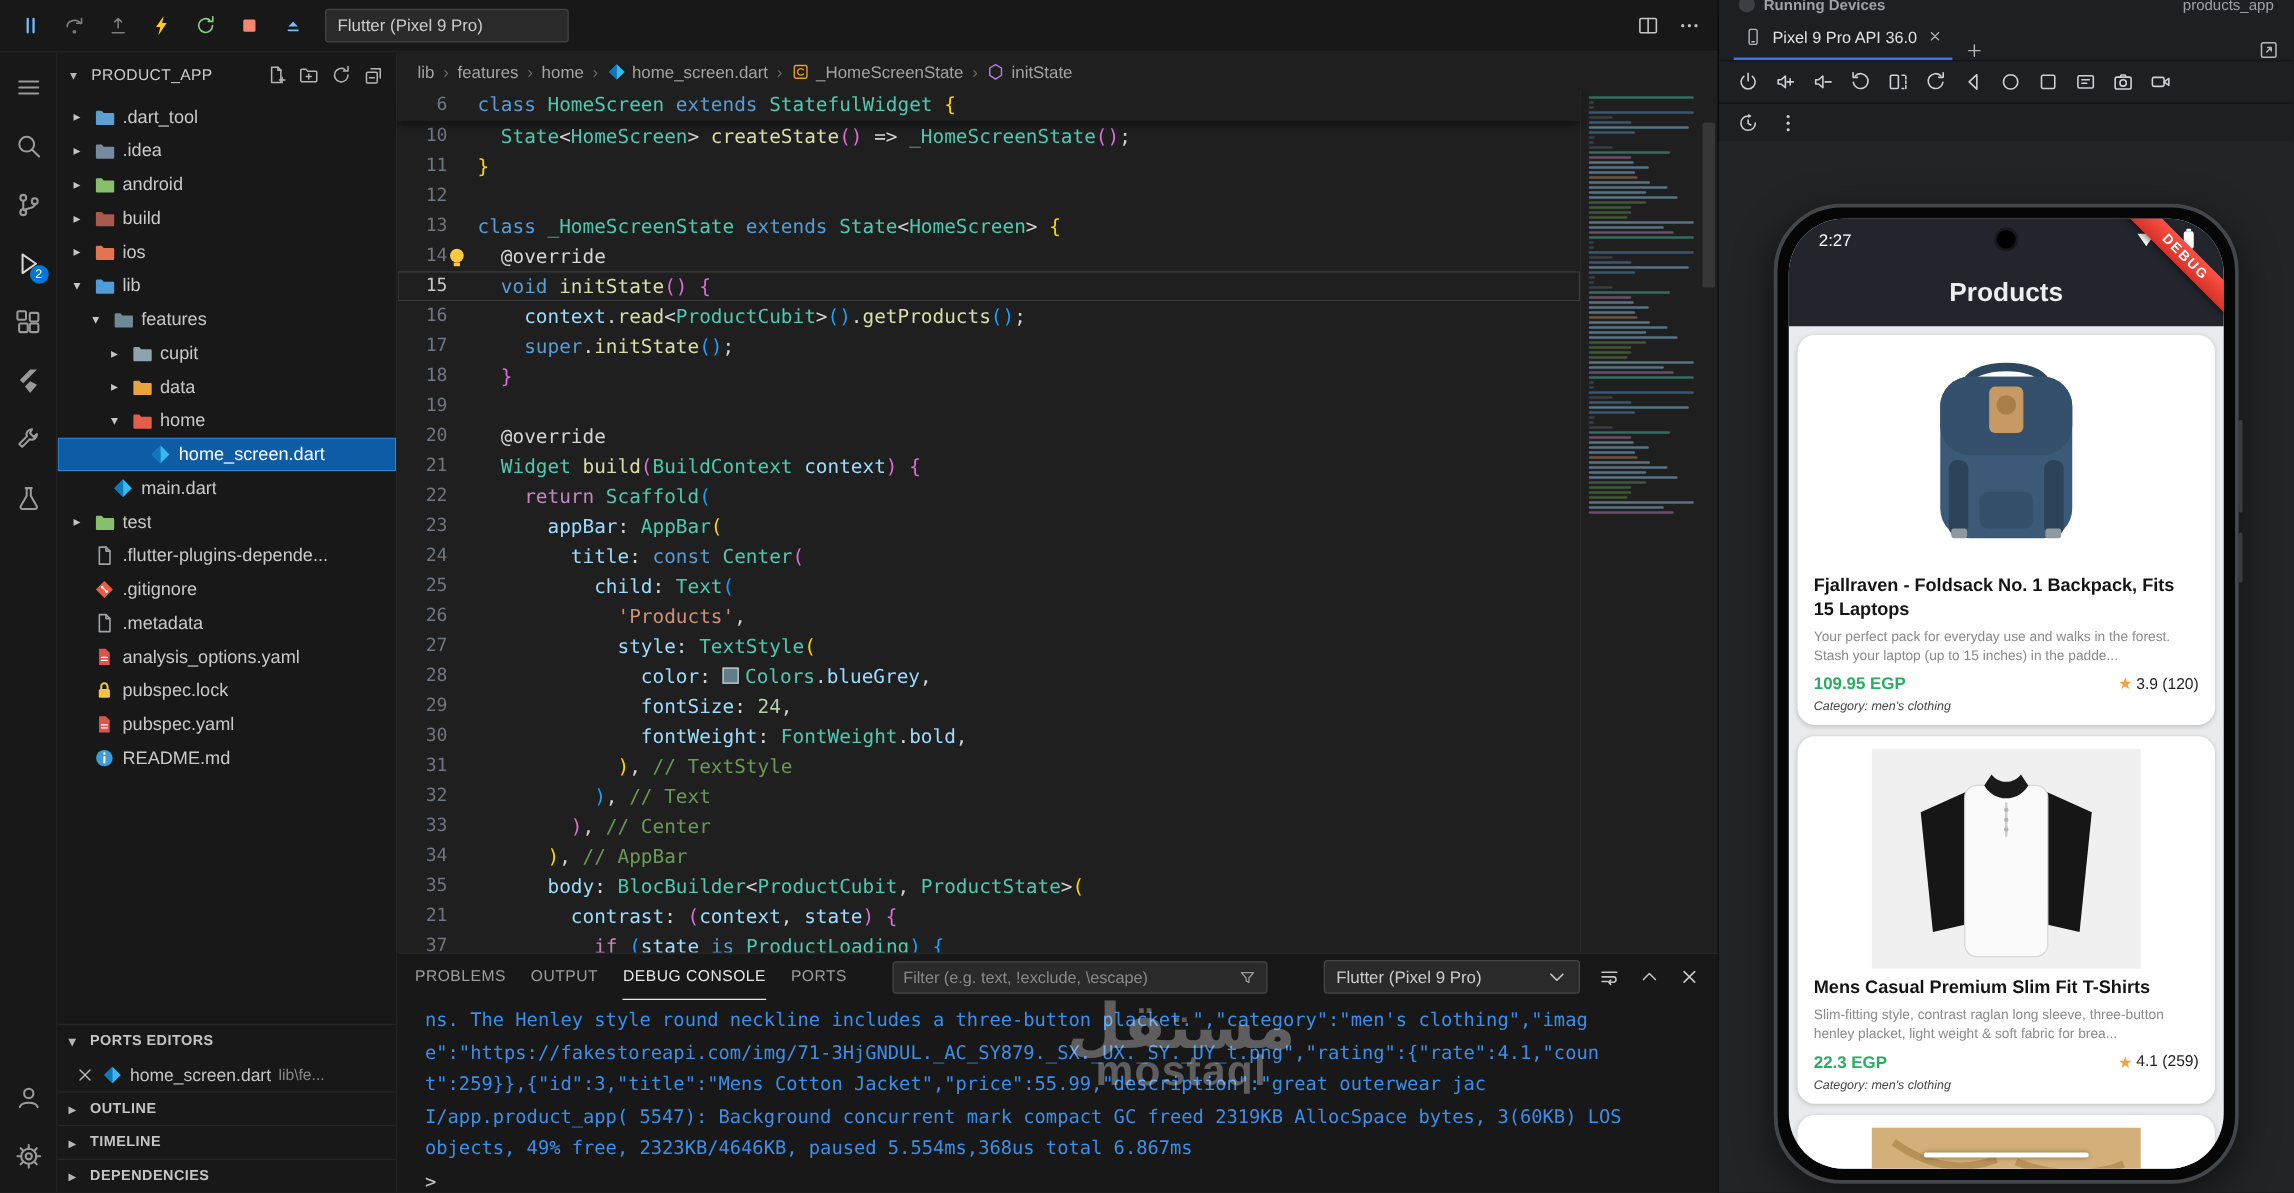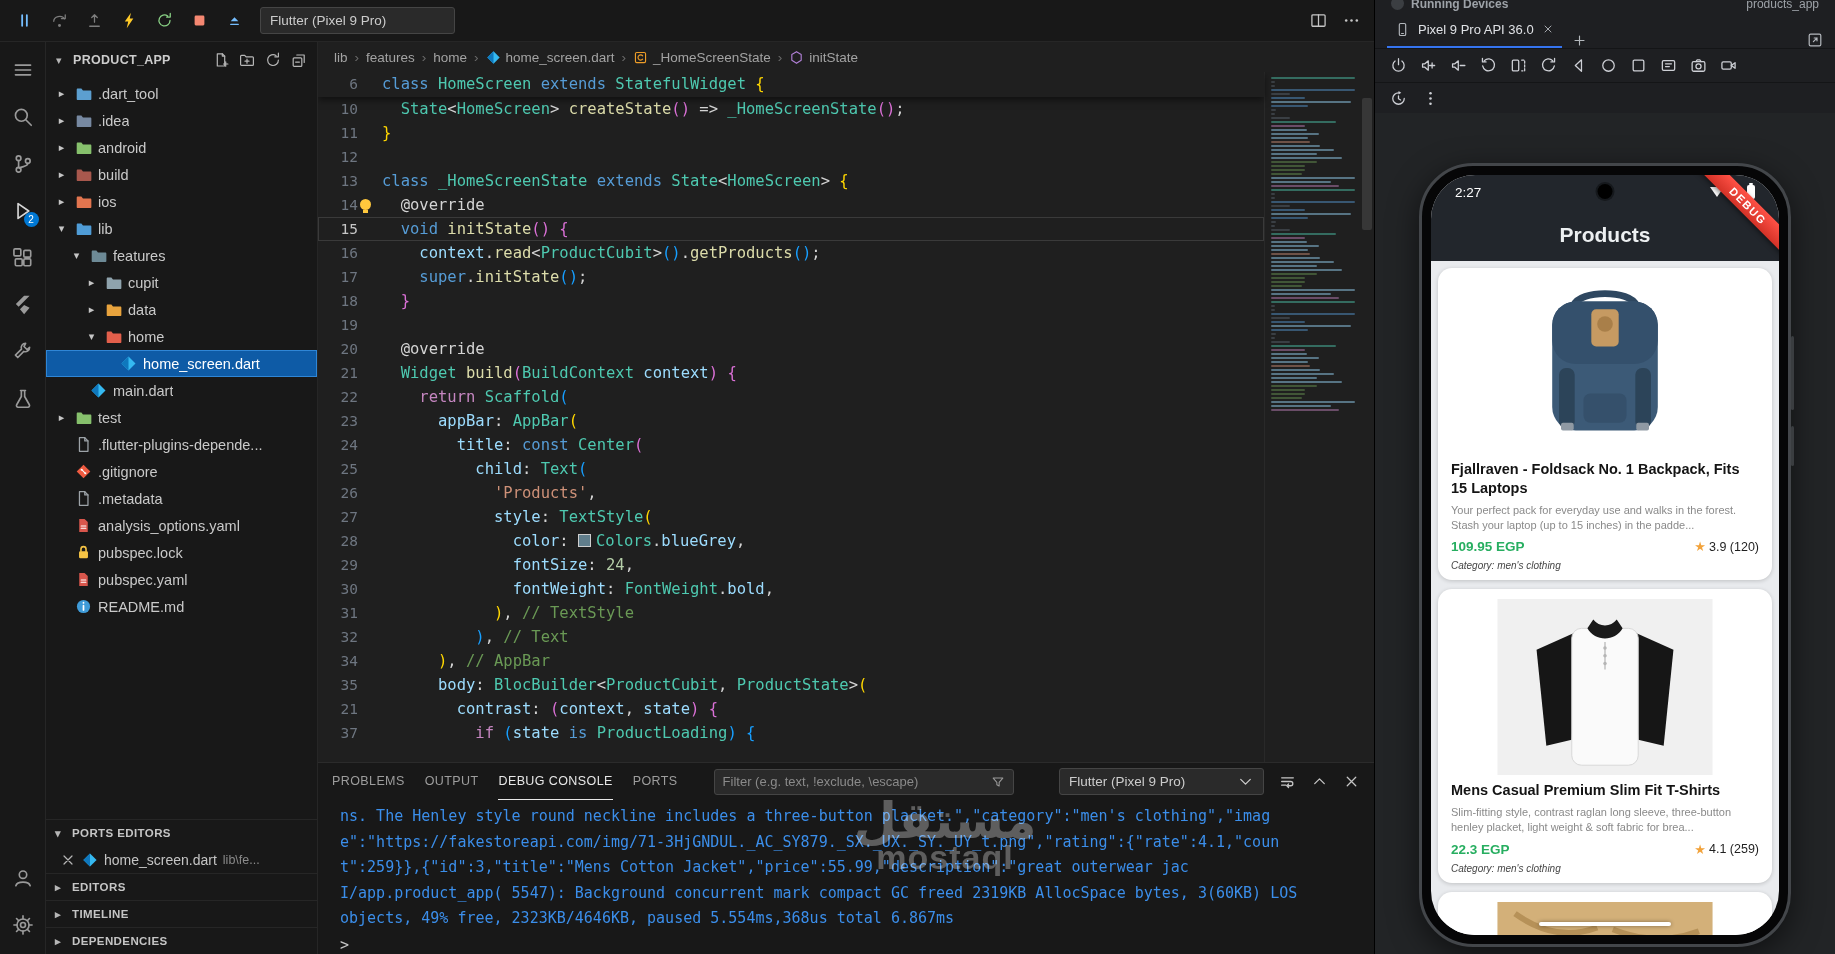--- a/index.html
+++ b/index.html
@@ -24,21 +24,21 @@
   .activitybar{width:46px;flex:none;background:#181818;border-right:1px solid #262626;display:flex;flex-direction:column;align-items:center;padding:4px 0 6px}
   .ab-item{width:46px;height:47px;display:flex;align-items:center;justify-content:center;position:relative;color:#9a9a9a;cursor:pointer}
   .ab-item svg{width:22px;height:22px}
   .ab-item.on{color:#d7d7d7}
   .ab-badge{position:absolute;right:7px;bottom:7px;min-width:15px;height:15px;border-radius:8px;background:#0078d4;color:#fff;font-size:10px;display:flex;align-items:center;justify-content:center;padding:0 3px}
   .ab-spacer{flex:1}
 
   
   .sidebar{width:272px;flex:none;background:#181818;border-right:1px solid #262626;display:flex;flex-direction:column;color:#c5c5c5}
   .sidebar-header{height:36px;flex:none;display:flex;align-items:center;padding:0 10px;gap:5px}
-  .sidebar-title{font-weight:bold;font-size:12.5px;letter-spacing:.3px;color:#cccccc;margin-right:auto}
+  .sidebar-title{font-weight:normal;font-size:12.5px;letter-spacing:.3px;color:#cccccc;margin-right:auto}
   .sh-actions{display:flex;gap:10px;color:#b6b6b6}
   .sh-actions .ic{cursor:pointer;display:flex}
   .sh-actions svg{width:16px;height:16px}
   .twist-h{color:#b6b6b6;font-size:11px;width:12px}
   .tree{flex:1;overflow:hidden;font-size:14.5px;padding-top:2px}
   .tree-row{height:27px;display:flex;align-items:center;gap:6px;cursor:pointer;white-space:nowrap;color:#c9c9c9}
   .tree-row .twist{width:15px;flex:none;text-align:center;color:#c5c5c5;font-size:11px}
   .tree-row .ic{flex:none;display:flex}
   .tree-row .ic svg{width:17px;height:17px}
   .tree-row .lbl{overflow:hidden;text-overflow:ellipsis}
@@ -534,21 +534,21 @@
                 <svg viewBox="0 0 16 16" fill="none" stroke="currentColor" stroke-width="1.2" stroke-linecap="round" stroke-linejoin="round">
                   <path d="M8 1.4l6.6 6.6L8 14.6 1.4 8z" fill="#35b9f1" stroke="none"></path>
                   <path d="M8 1.4v13.2L1.4 8z" fill="#0f78bd" stroke="none"></path>
                 </svg>
               </span>
             <span>home_screen.dart</span>
             <span class="oe-detail">lib\fe...</span>
           </div>
           <div class="section-header">
             <span class="twist-h">▸</span>
-            <span>EDITORS</span>
+            <span>OUTLINE</span>
           </div>
           <div class="section-header">
             <span class="twist-h">▸</span>
             <span>TIMELINE</span>
           </div>
           <div class="section-header">
             <span class="twist-h">▸</span>
             <span>DEPENDENCIES</span>
           </div>
         </div>
@@ -618,20 +618,21 @@
               <div class="line"><span class="gutter">23</span><span class="ltext"><span class="tk-p">      </span><span class="tk-v">appBar</span><span class="tk-p">: </span><span class="tk-t">AppBar</span><span class="tk-b1">(</span></span></div>
               <div class="line"><span class="gutter">24</span><span class="ltext"><span class="tk-p">        </span><span class="tk-v">title</span><span class="tk-p">: </span><span class="tk-k">const</span><span class="tk-p"> </span><span class="tk-t">Center</span><span class="tk-b2">(</span></span></div>
               <div class="line"><span class="gutter">25</span><span class="ltext"><span class="tk-p">          </span><span class="tk-v">child</span><span class="tk-p">: </span><span class="tk-t">Text</span><span class="tk-b3">(</span></span></div>
               <div class="line"><span class="gutter">26</span><span class="ltext"><span class="tk-p">            </span><span class="tk-s">'Products'</span><span class="tk-p">,</span></span></div>
               <div class="line"><span class="gutter">27</span><span class="ltext"><span class="tk-p">            </span><span class="tk-v">style</span><span class="tk-p">: </span><span class="tk-t">TextStyle</span><span class="tk-b1">(</span></span></div>
               <div class="line"><span class="gutter">28</span><span class="ltext"><span class="tk-p">              </span><span class="tk-v">color</span><span class="tk-p">: </span><span class="tk-sw"></span><span class="tk-t">Colors</span><span class="tk-p">.</span><span class="tk-v">blueGrey</span><span class="tk-p">,</span></span></div>
               <div class="line"><span class="gutter">29</span><span class="ltext"><span class="tk-p">              </span><span class="tk-v">fontSize</span><span class="tk-p">: </span><span class="tk-n">24</span><span class="tk-p">,</span></span></div>
               <div class="line"><span class="gutter">30</span><span class="ltext"><span class="tk-p">              </span><span class="tk-v">fontWeight</span><span class="tk-p">: </span><span class="tk-t">FontWeight</span><span class="tk-p">.</span><span class="tk-v">bold</span><span class="tk-p">,</span></span></div>
               <div class="line"><span class="gutter">31</span><span class="ltext"><span class="tk-p">            </span><span class="tk-b1">)</span><span class="tk-p">,</span><span class="tk-m"> // TextStyle</span></span></div>
               <div class="line"><span class="gutter">32</span><span class="ltext"><span class="tk-p">          </span><span class="tk-b3">)</span><span class="tk-p">,</span><span class="tk-m"> // Text</span></span></div>
+              <div class="line"><span class="gutter">33</span><span class="ltext"><span class="tk-p">        </span><span class="tk-b2">)</span><span class="tk-p">,</span><span class="tk-m"> // Center</span></span></div>
               <div class="line"><span class="gutter">34</span><span class="ltext"><span class="tk-p">      </span><span class="tk-b1">)</span><span class="tk-p">,</span><span class="tk-m"> // AppBar</span></span></div>
               <div class="line"><span class="gutter">35</span><span class="ltext"><span class="tk-p">      </span><span class="tk-v">body</span><span class="tk-p">: </span><span class="tk-t">BlocBuilder</span><span class="tk-p">&lt;</span><span class="tk-t">ProductCubit</span><span class="tk-p">, </span><span class="tk-t">ProductState</span><span class="tk-p">&gt;</span><span class="tk-b1">(</span></span></div>
               <div class="line"><span class="gutter">21</span><span class="ltext"><span class="tk-p">        </span><span class="tk-v">contrast</span><span class="tk-p">: </span><span class="tk-b2">(</span><span class="tk-v">context</span><span class="tk-p">, </span><span class="tk-v">state</span><span class="tk-b2">)</span><span class="tk-p"> </span><span class="tk-b2">{</span></span></div>
               <div class="line"><span class="gutter">37</span><span class="ltext"><span class="tk-p">          </span><span class="tk-c">if</span><span class="tk-p"> </span><span class="tk-b3">(</span><span class="tk-v">state</span><span class="tk-p"> </span><span class="tk-k">is</span><span class="tk-p"> </span><span class="tk-t">ProductLoading</span><span class="tk-b3">)</span><span class="tk-p"> </span><span class="tk-b3">{</span></span></div>
             </div>
           <div class="minimap" id="minimap">
               <div class="mm-bar" style="width: 84px; background: rgb(78, 201, 176); opacity: 0.45;"></div>
               <div class="mm-bar" style="width: 4px; background: rgb(91, 101, 112); opacity: 0.45;"></div>
               <div class="mm-bar" style="width: 4px; background: rgb(91, 101, 112); opacity: 0.45;"></div>
               <div class="mm-bar" style="width: 84px; background: rgb(86, 156, 214); opacity: 0.45;"></div>

